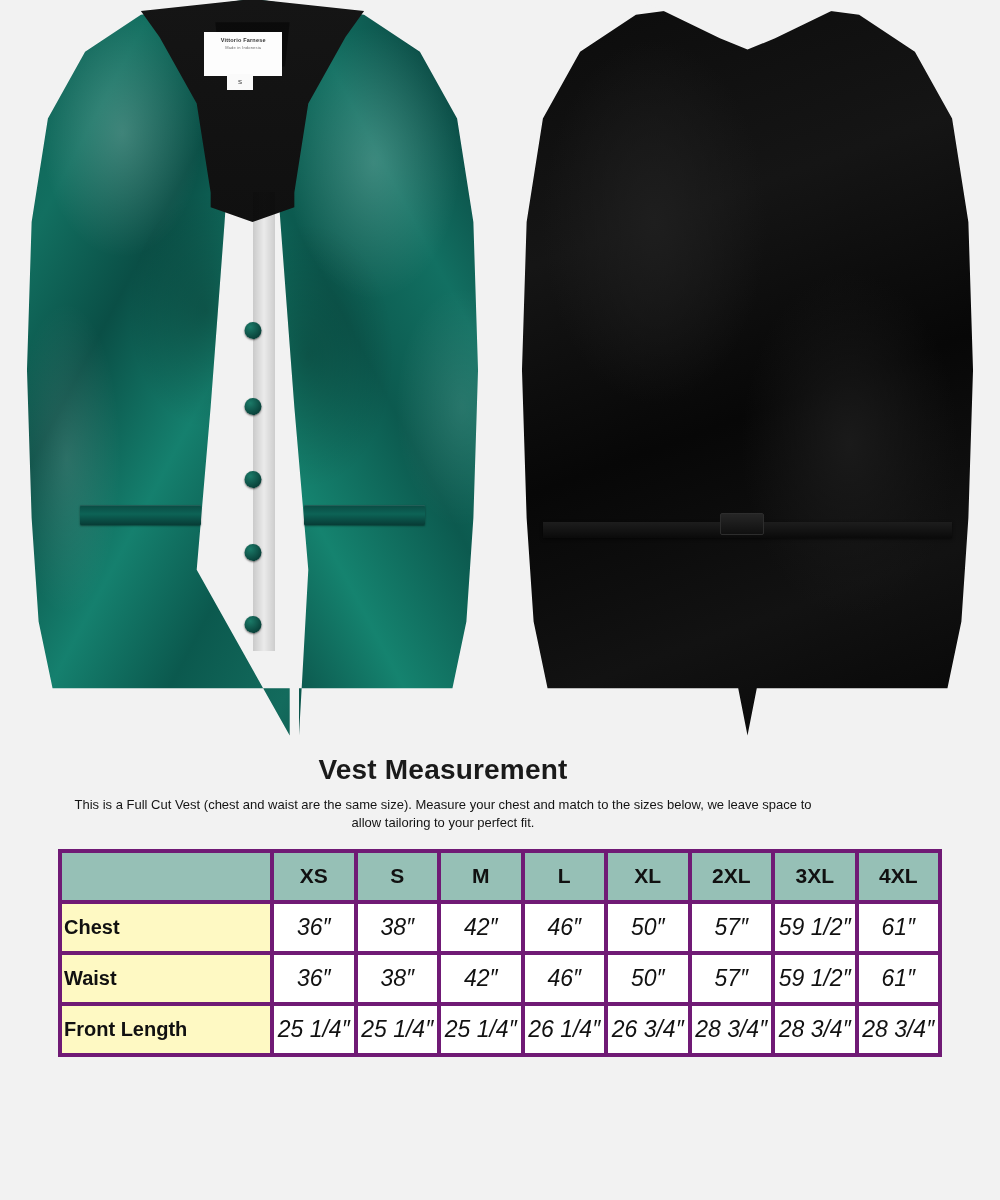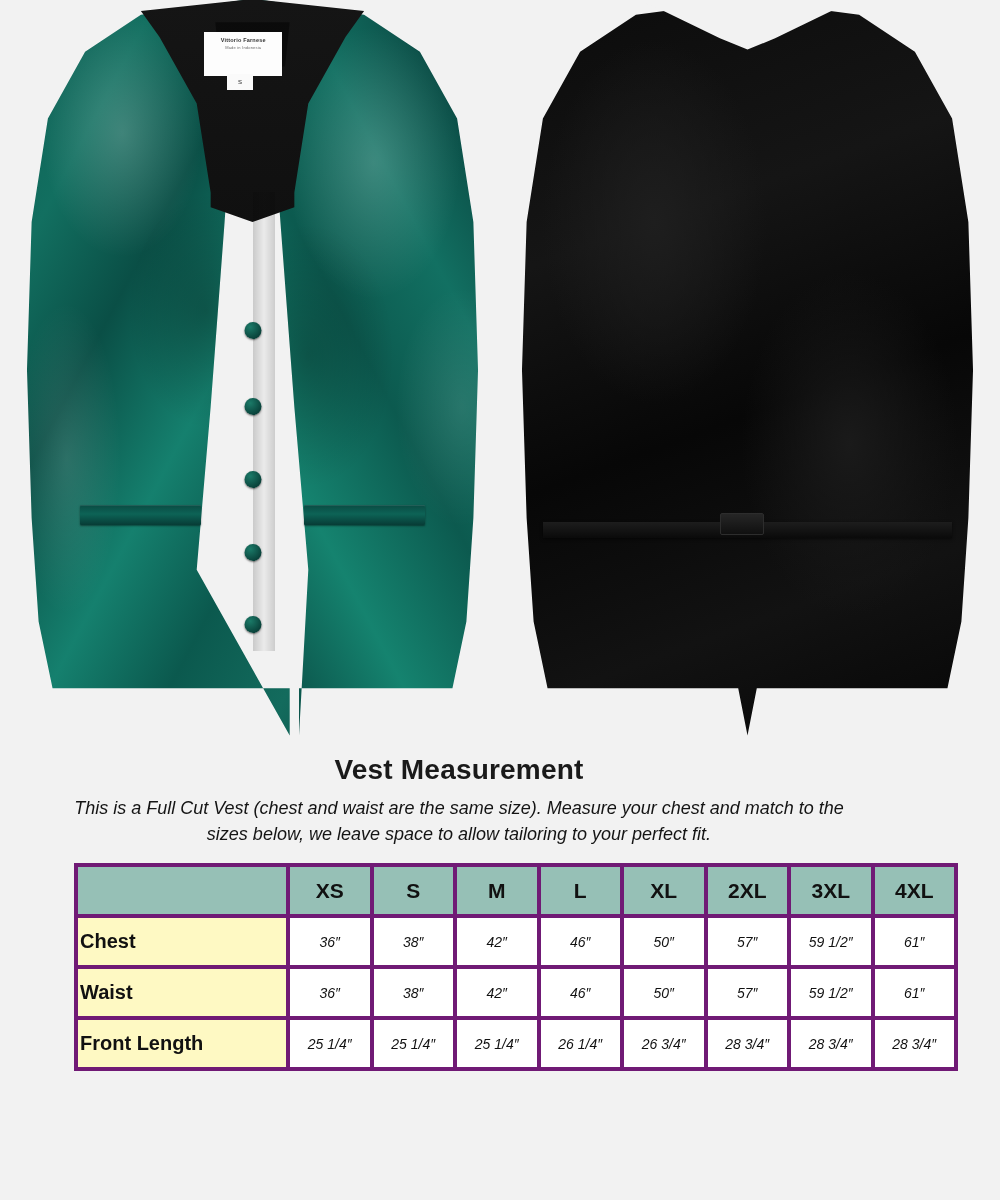--- a/index.html
+++ b/index.html
@@ -173,36 +173,35 @@
     top: 69.3%;
     width: 44px; height: 22px;
     background: linear-gradient(180deg, #262626, #101010);
     border: 1px solid #2d2d2d;
     border-radius: 2px;
   }
 
   
   .measure-wrap {
     position: absolute;
-    left: 16px; top: 742px;
+    left: 0; top: 742px;
     width: 886px;
     padding: 0 58px;
   }
   .measure-title {
     text-align: center;
     font-size: 28px;
     font-weight: 700;
     color: #1a1a1a;
     margin: 12px 0 10px;
     letter-spacing: .2px;
   }
   .measure-desc {
     text-align: center;
-    font-style: italic;
-    font-size: 18px;
+    font-size: 13px;
     line-height: 1.42;
     color: #141414;
     margin: 0 auto 16px;
     max-width: 850px;
   }
 
   table.size-table {
     width: 884px;
     margin: 0 auto;
     border-collapse: collapse;
@@ -224,21 +223,21 @@
     background: #96c0b6;
   }
   table.size-table tbody th.rowhead {
     font-size: 20px;
     font-weight: 700;
     background: #fef9c3;
     text-align: left;
   }
   table.size-table tbody td {
     background: #ffffff;
-    font-size: 14px;
+    font-size: 23px;
     font-style: italic;
     font-weight: 400;
     color: #111;
   }
   col.label-col { width: 212px; }
 </style>
 </head>
 <body>
 
 <div id="page">

